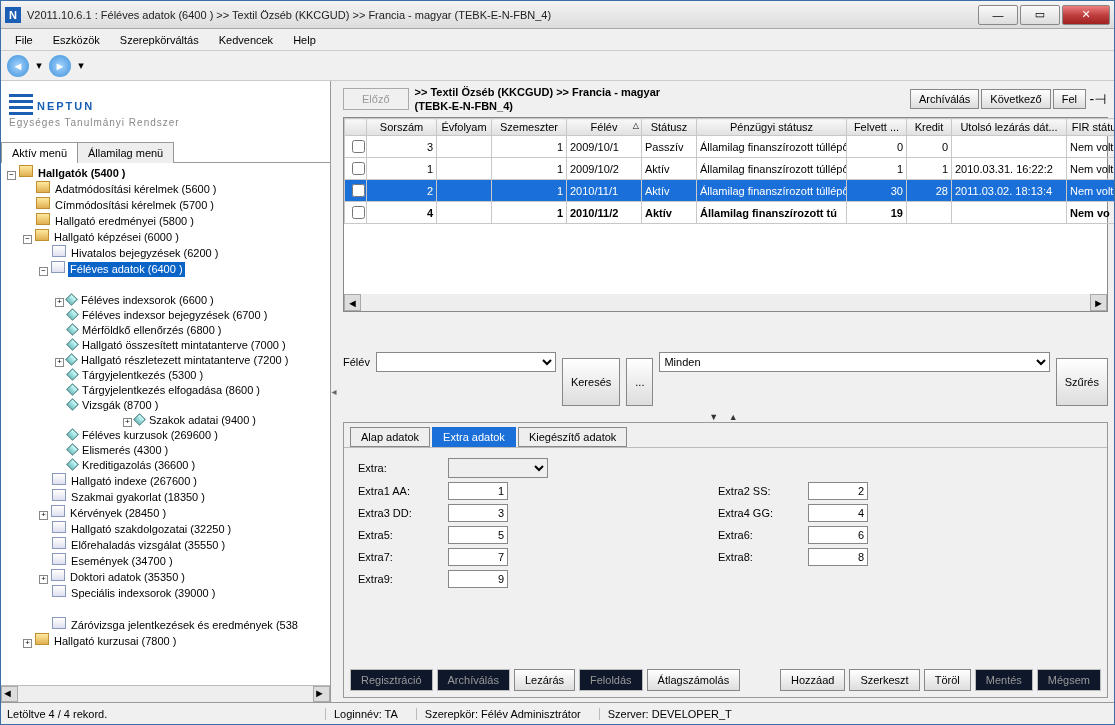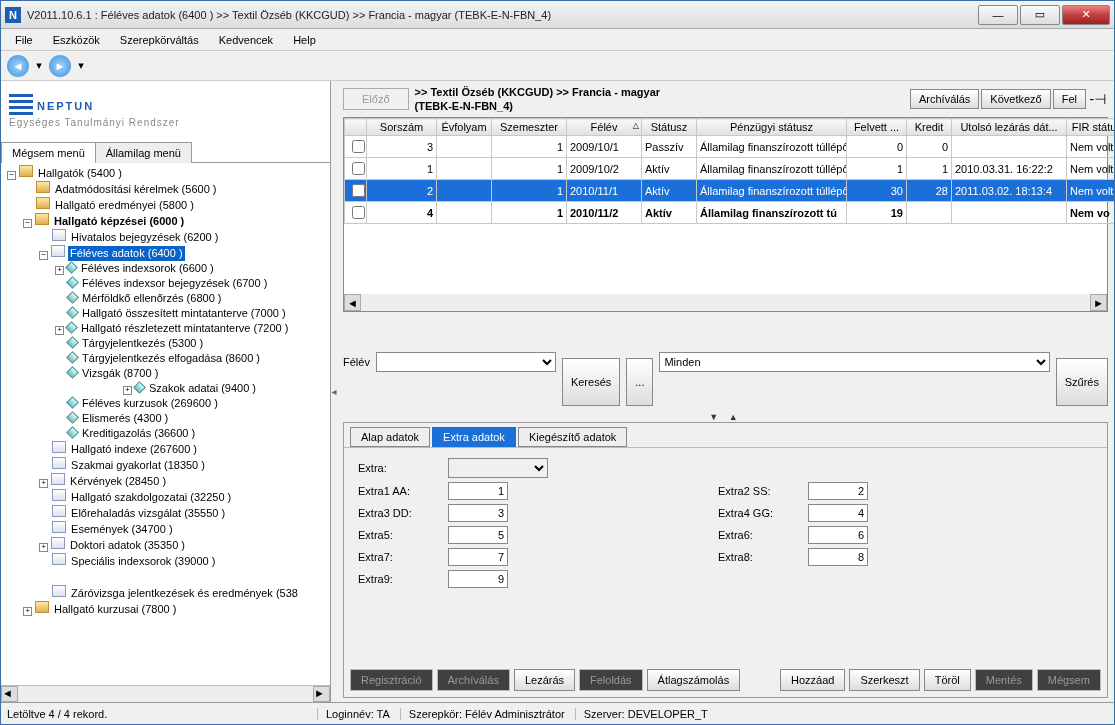--- a/index.html
+++ b/index.html
@@ -80,24 +80,24 @@
 .detail-tabs { display:flex; padding: 4px 6px 0 6px; }
 .dt-tab { padding: 3px 10px; border:1px solid #888; background:#eee; margin-right: 2px; cursor:pointer; }
 .dt-tab.active { background:#1a6fd8; color:#fff; border-color:#1a6fd8; }
 .detail-body { flex:1; background:#f0f0f0; padding: 10px 14px; border-top:1px solid #bbb; overflow:auto; }
 .form-grid { display:grid; grid-template-columns: 90px 110px 160px 90px 110px; row-gap: 4px; align-items:center; }
 .form-grid input { width: 60px; height:18px; border:1px solid #888; text-align:right; padding-right:3px; }
 .form-grid select { width:100px; height:20px; border:1px solid #888; }
 
 .action-row { display:flex; gap:4px; padding:6px; }
 .action-row button { padding: 4px 10px; border:1px solid #888; background: linear-gradient(#fff,#ddd); cursor:pointer; }
-.action-row button:disabled { color:#999; border-color:#bbb; background:#404040; }
+.action-row button:disabled { color:#999; border-color:#bbb; background:#0f172a; }
 .action-row .spacer-flex { flex:1; }
 
-.statusbar { height: 22px; border-top: 1px solid #999; background: #f0f0f0; display:flex; align-items:center; padding: 0 6px; gap: 10px; }
+.statusbar { height: 22px; border-top: 1px solid #999; background: #f0f0f0; display:flex; align-items:center; padding: 0 6px; gap: 18px; }
 .statusbar .cell { border-left:1px solid #bbb; padding-left:8px; }
 .statusbar .cell:first-child { border-left:none; padding-left:0; flex: 0 0 300px;}
 </style>
 </head>
 <body>
 
 <div class="window">
   <div class="titlebar">
     <span class="icon">N</span>
     <span class="title">V2011.10.6.1 : Féléves adatok (6400 )  &gt;&gt; Textil Özséb (KKCGUD) &gt;&gt; Francia - magyar  (TEBK-E-N-FBN_4)</span>
@@ -125,32 +125,33 @@
 
   <div class="body-area">
     <div class="left-pane">
       <div class="logo-area">
         <div class="logo-text">
           <span style="display:inline-block;width:24px;height:24px;background:repeating-linear-gradient(0deg,#1a5fb4 0 3px,#fff 3px 6px),repeating-linear-gradient(90deg,#1a5fb4 0 3px,transparent 3px 6px);vertical-align:middle;margin-right:4px;"></span><span>NEPTUN</span>
         </div>
         <div class="logo-sub">Egységes Tanulmányi Rendszer</div>
       </div>
       <div class="tree-tabs">
-        <div class="tree-tab active">Mégsem menü</div>
+        <div class="tree-tab active">Aktív menü</div>
         <div class="tree-tab inactive">Államilag menü</div>
       </div>
       <div class="tree" id="tree">
           <ul style="padding-left: 2px;">
-            <li style="padding-left: 0px;"><span class="toggle">−</span><span class="ficon folder"></span> <span class="node" style="font-weight:normal;">Hallgatók (5400  )</span></li>
+            <li style="padding-left: 0px;"><span class="toggle">−</span><span class="ficon folder"></span> <span class="node" style="font-weight:bold;">Hallgatók (5400  )</span></li>
             <li style="padding-left: 16px;"><span class="spacer"></span><span class="ficon folder"></span> <span class="node" style="">Adatmódosítási kérelmek (5600  )</span></li>
+            <li style="padding-left: 16px;"><span class="spacer"></span><span class="ficon folder"></span> <span class="node" style="">Címmódosítási kérelmek (5700  )</span></li>
             <li style="padding-left: 16px;"><span class="spacer"></span><span class="ficon folder"></span> <span class="node" style="">Hallgató eredményei (5800  )</span></li>
-            <li style="padding-left: 16px;"><span class="toggle">−</span><span class="ficon folder"></span> <span class="node" style="font-weight:bold;">Hallgató képzései (6000  )</span></li>
+            <li style="padding-left: 16px;"><span class="toggle">−</span><span class="ficon folder"></span> <span class="node" style="font-weight:normal;">Hallgató képzései (6000  )</span></li>
             <li style="padding-left: 32px;"><span class="spacer"></span><span class="ficon doc"></span> <span class="node" style="">Hivatalos bejegyzések (6200  )</span></li>
             <li style="padding-left: 32px;"><span class="toggle">−</span><span class="ficon doc"></span> <span class="node selected" style="">Féléves adatok (6400  )</span></li>
-            <li style="padding-left: 48px;"><span class="toggle">+</span><span class="ficon diam"></span> <span class="node" style="">Féléves indexsorok (6600  )</span></li>
+            <li style="padding-left: 48px; margin-top: 16px;"><span class="toggle">+</span><span class="ficon diam"></span> <span class="node" style="">Féléves indexsorok (6600  )</span></li>
             <li style="padding-left: 48px;"><span class="spacer"></span><span class="ficon diam"></span> <span class="node" style="">Féléves indexsor bejegyzések (6700  )</span></li>
             <li style="padding-left: 48px;"><span class="spacer"></span><span class="ficon diam"></span> <span class="node" style="">Mérföldkő ellenőrzés (6800  )</span></li>
             <li style="padding-left: 48px;"><span class="spacer"></span><span class="ficon diam"></span> <span class="node" style="">Hallgató összesített mintatanterve (7000  )</span></li>
             <li style="padding-left: 48px;"><span class="toggle">+</span><span class="ficon diam"></span> <span class="node" style="">Hallgató részletezett mintatanterve (7200  )</span></li>
             <li style="padding-left: 48px;"><span class="spacer"></span><span class="ficon diam"></span> <span class="node" style="">Tárgyjelentkezés (5300  )</span></li>
             <li style="padding-left: 48px;"><span class="spacer"></span><span class="ficon diam"></span> <span class="node" style="">Tárgyjelentkezés elfogadása (8600  )</span></li>
             <li style="padding-left: 48px;"><span class="spacer"></span><span class="ficon diam"></span> <span class="node" style="">Vizsgák (8700  )</span></li>
             <li style="padding-left: 48px; text-align: center;"><span class="toggle">+</span><span class="ficon diam"></span> <span class="node" style="">Szakok adatai (9400  )</span></li>
             <li style="padding-left: 48px;"><span class="spacer"></span><span class="ficon diam"></span> <span class="node" style="">Féléves kurzusok (269600  )</span></li>
             <li style="padding-left: 48px;"><span class="spacer"></span><span class="ficon diam"></span> <span class="node" style="">Elismerés (4300  )</span></li>

